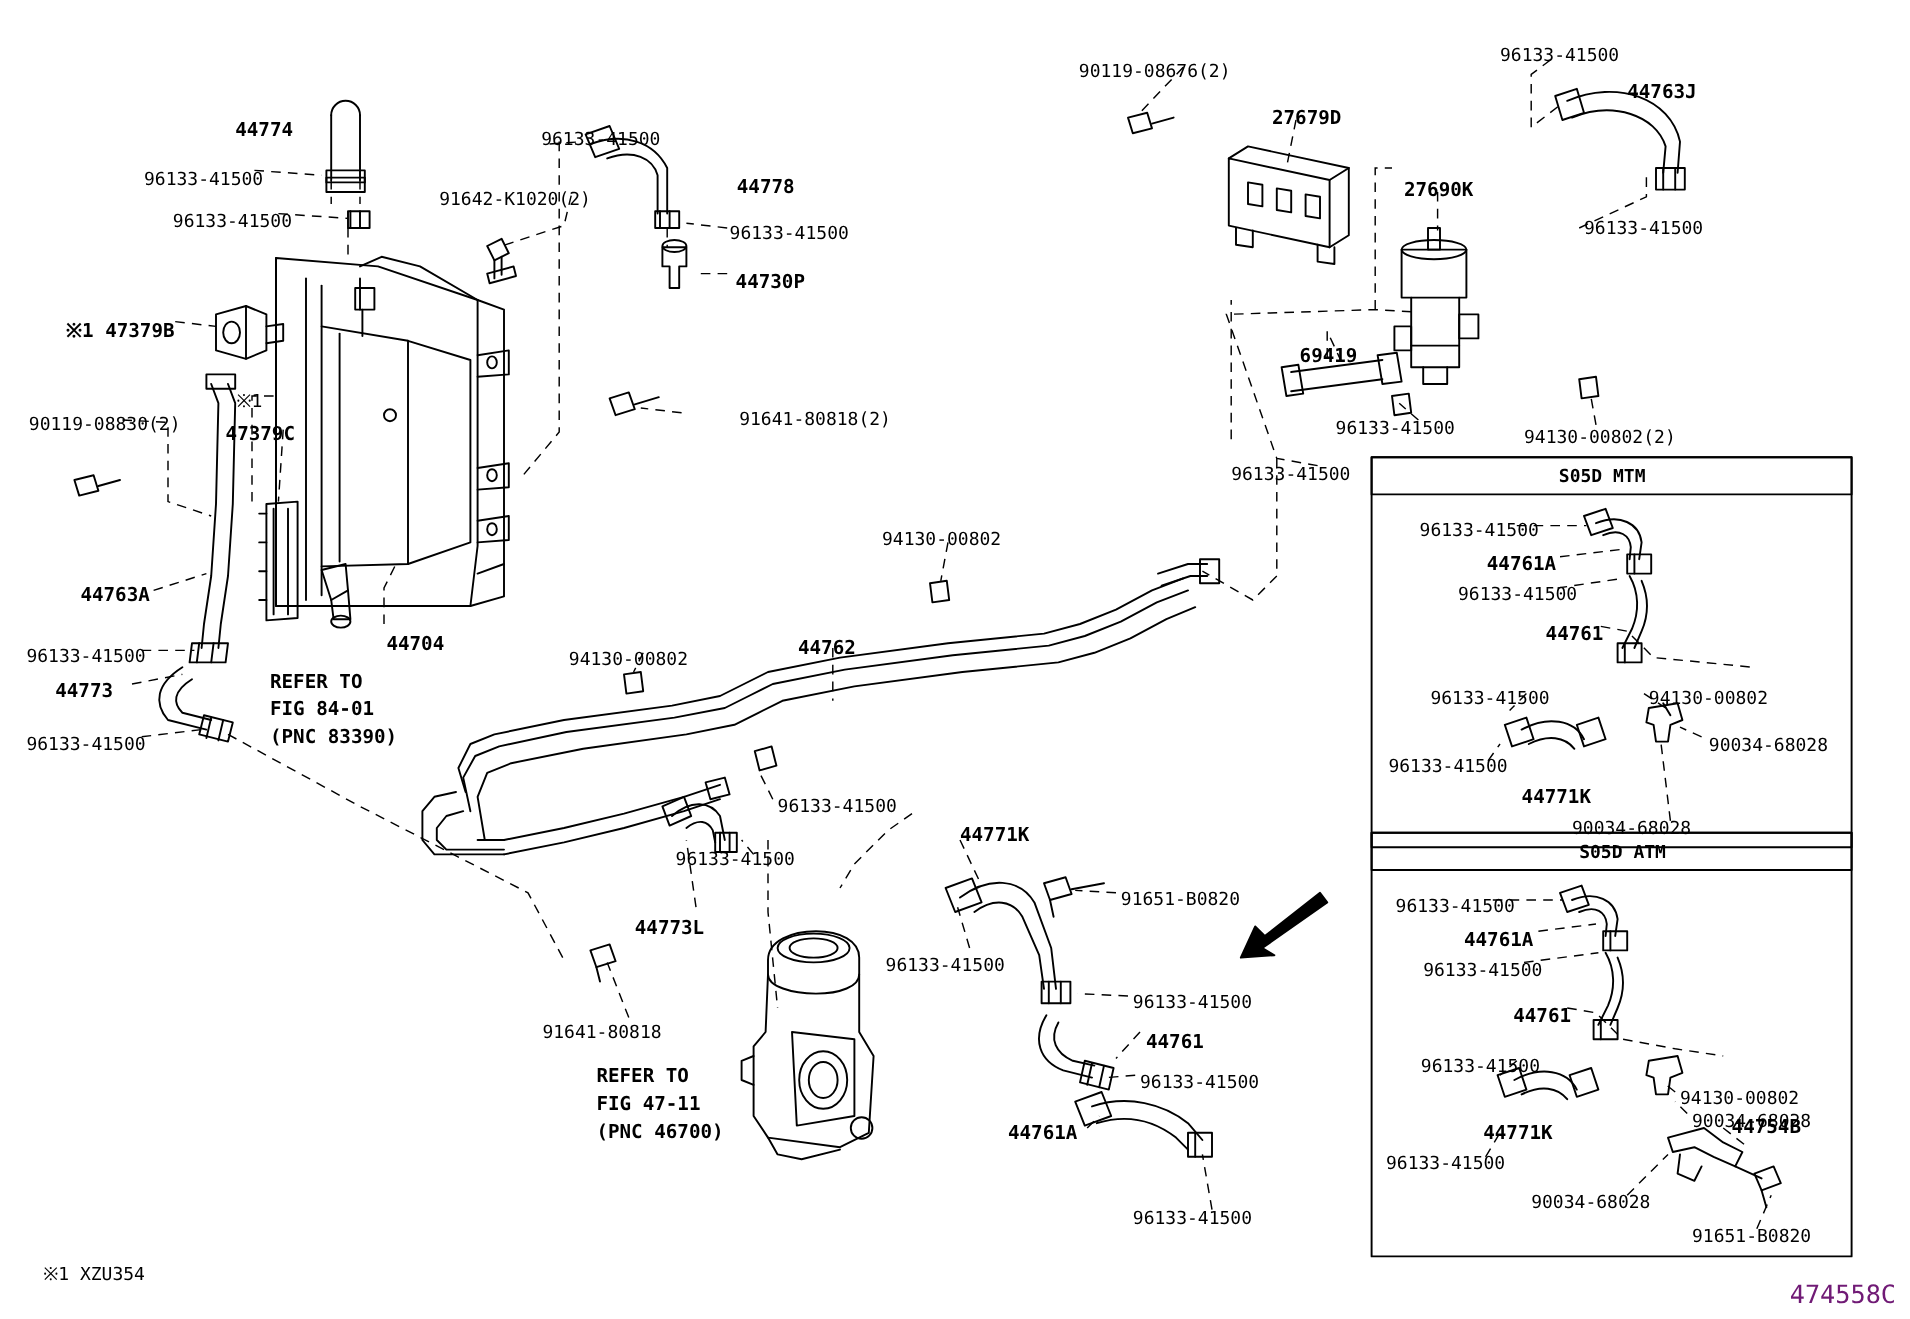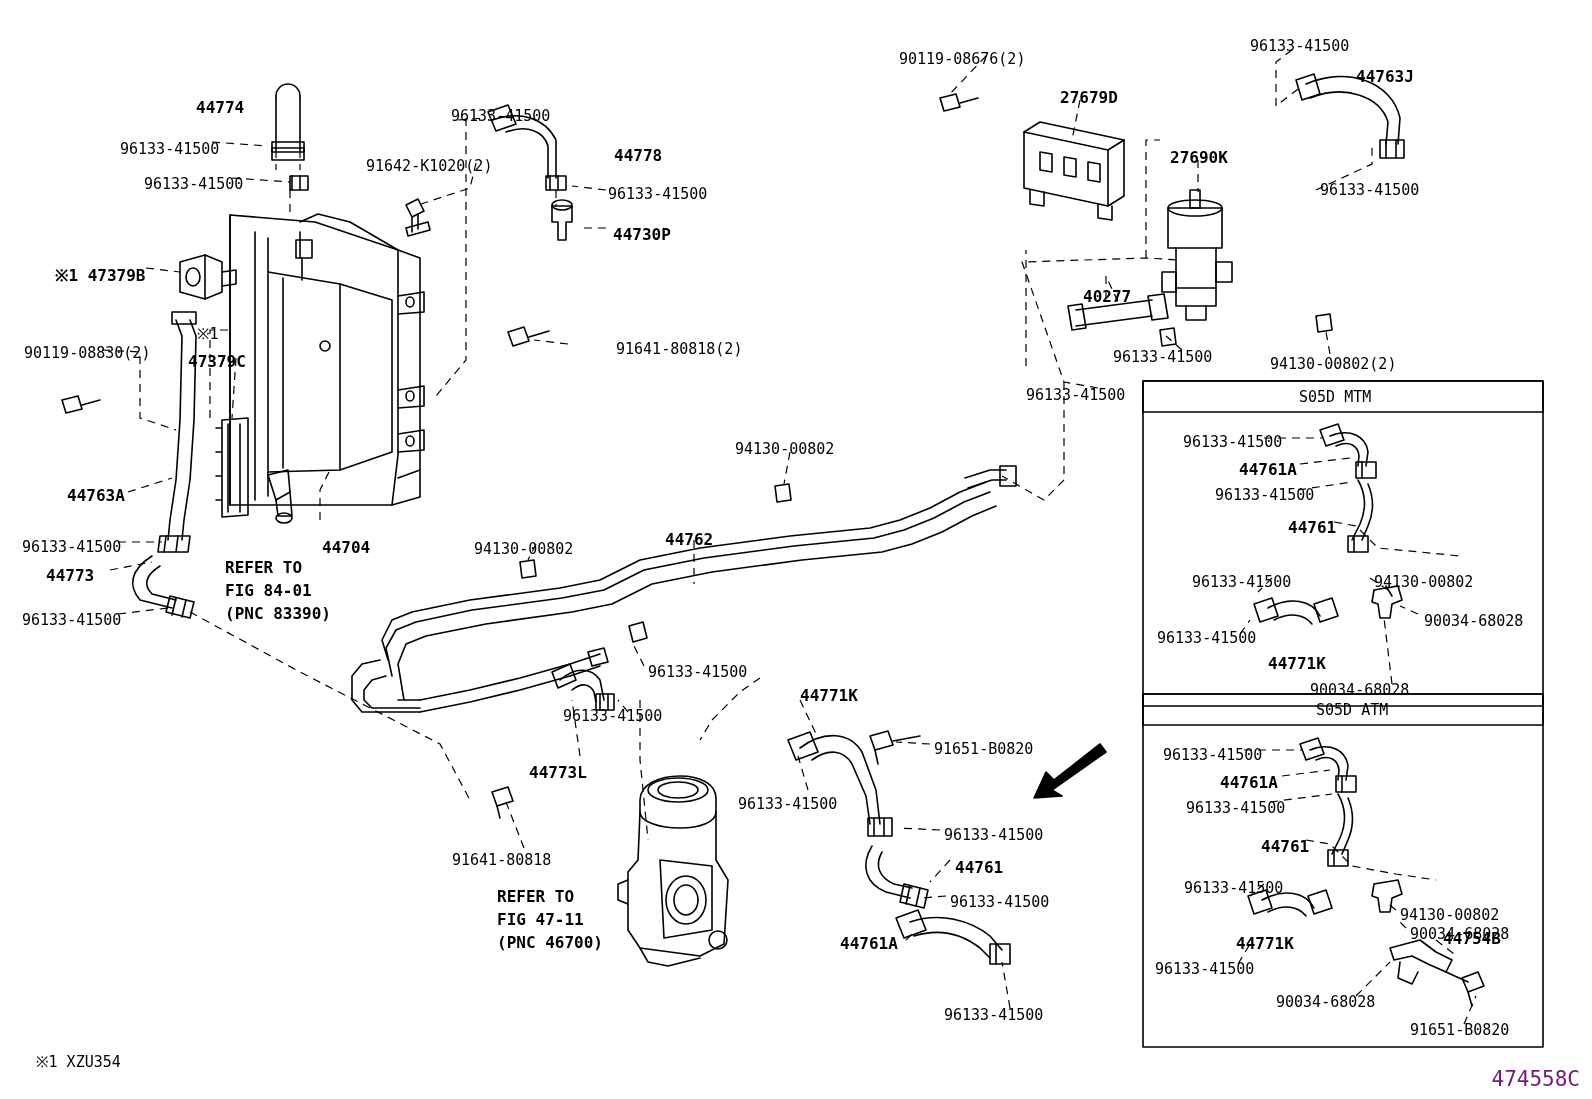--- a/index.html
+++ b/index.html
@@ -34,21 +34,21 @@
     font-weight: bold;
     font-size: 16px;
   }
   .lbl.multi {
     white-space: pre;
   }
   .panel-title {
     position: absolute;
     font-family: "DejaVu Sans Mono", monospace;
     font-size: 15px;
-    font-weight: normal;
+    font-weight: bold;
     color: #000;
     white-space: pre;
   }
   .footer-code {
     position: absolute;
     right: 12px;
     bottom: 8px;
     font-family: "DejaVu Sans Mono", monospace;
     font-size: 21px;
     color: #701a75;
@@ -371,21 +371,21 @@
   <div class="lbl bold" style="left:613px;  top:225px;">44730P</div>
   <div class="lbl bold" style="left:55px;   top:266px;">※1 47379B</div>
   <div class="lbl" style="left:24px;   top:344px;">90119-08830(2)</div>
   <div class="lbl" style="left:197px;  top:325px;">※1</div>
   <div class="lbl bold" style="left:188px;  top:352px;">47379C</div>
   <div class="lbl" style="left:572px;  top:340px;margin-left:44px;">91641-80818(2)</div>
   <div class="lbl bold" style="left:67px;   top:486px;">44763A</div>
   <div class="lbl" style="left:22px;   top:538px;">96133-41500</div>
   <div class="lbl bold" style="left:46px;   top:566px;">44773</div>
   <div class="lbl" style="left:22px;   top:611px;">96133-41500</div>
-  <div class="lbl bold" style="left:322px;  top:538px;">44704</div>
+  <div class="lbl bold" style="left:322px;  top:527px;">44704</div>
   <div class="lbl" style="left:474px;  top:540px;">94130-00802</div>
   <div class="lbl bold" style="left:665px;  top:530px;">44762</div>
   <div class="lbl" style="left:735px;  top:440px;">94130-00802</div>
   <div class="lbl" style="left:648px;  top:663px;">96133-41500</div>
   <div class="lbl" style="left:563px;  top:707px;">96133-41500</div>
   <div class="lbl bold" style="left:529px;  top:763px;">44773L</div>
   <div class="lbl" style="left:452px;  top:851px;">91641-80818</div>
   <div class="lbl bold" style="left:800px;  top:686px;">44771K</div>
   <div class="lbl" style="left:934px;  top:740px;">91651-B0820</div>
   <div class="lbl" style="left:738px;  top:795px;">96133-41500</div>
@@ -393,21 +393,21 @@
   <div class="lbl bold" style="left:955px;  top:858px;">44761</div>
   <div class="lbl" style="left:950px;  top:893px;">96133-41500</div>
   <div class="lbl bold" style="left:840px;  top:934px;">44761A</div>
   <div class="lbl" style="left:944px;  top:1006px;">96133-41500</div>
   <div class="lbl" style="left:899px;  top:50px;">90119-08676(2)</div>
   <div class="lbl bold" style="left:1060px; top:88px;">27679D</div>
   <div class="lbl" style="left:1250px; top:37px;">96133-41500</div>
   <div class="lbl bold" style="left:1356px; top:67px;">44763J</div>
   <div class="lbl bold" style="left:1170px; top:148px;">27690K</div>
   <div class="lbl" style="left:1320px; top:181px;">96133-41500</div>
-  <div class="lbl bold" style="left:1083px; top:287px;">40277</div>
+  <div class="lbl bold" style="left:1083px; top:287px;">69419</div>
   <div class="lbl" style="left:1113px; top:348px;">96133-41500</div>
   <div class="lbl" style="left:1270px; top:355px;">94130-00802(2)</div>
   <div class="lbl" style="left:1026px; top:386px;">96133-41500</div>
 
   <div class="lbl multi bold" style="left:225px; top:556px; line-height:1.45;">REFER TO
 FIG 84-01
 (PNC 83390)</div>
   <div class="lbl multi bold" style="left:497px; top:885px; line-height:1.45;">REFER TO
 FIG 47-11
 (PNC 46700)</div>

